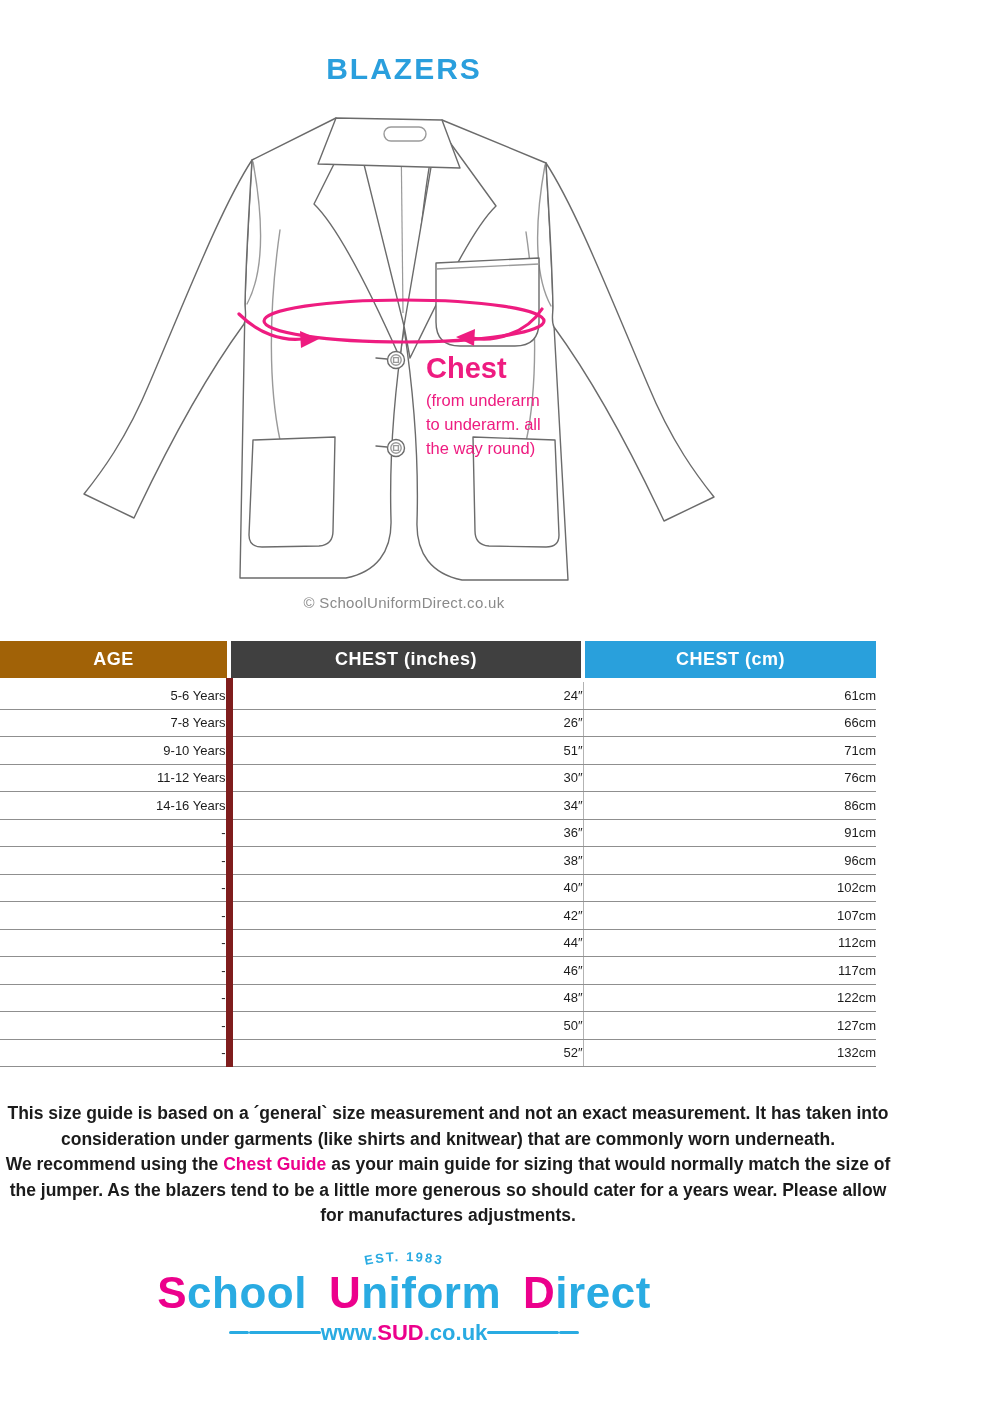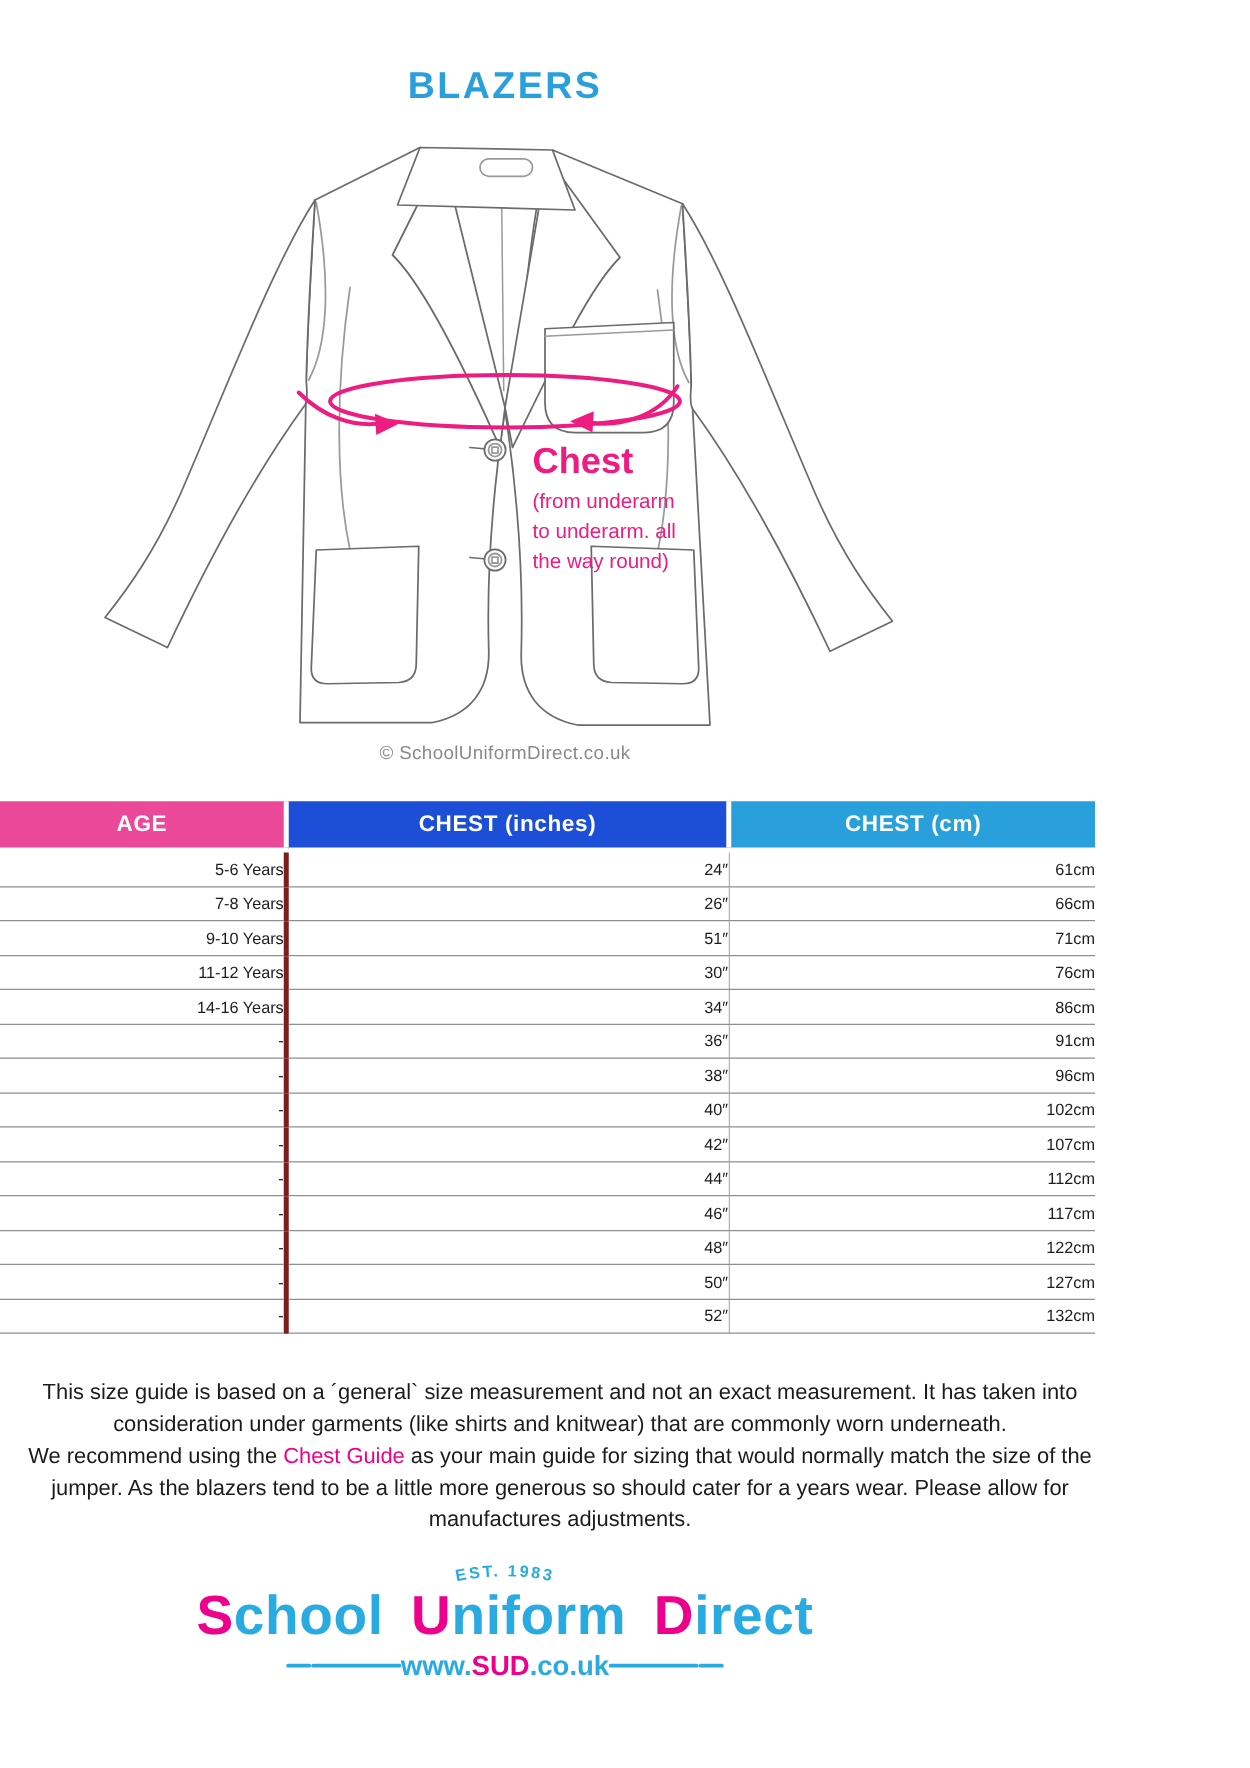--- a/index.html
+++ b/index.html
@@ -30,28 +30,28 @@
   }
   .size-table th{
     height:37px;padding:0;color:#ffffff;font-size:18px;font-weight:bold;
     letter-spacing:.5px;text-align:center;border-bottom:4px solid #ffffff;
   }
   .size-table th + th{border-left:4px solid #ffffff;}
   .size-table td{
     height:26.5px;padding:0;text-align:right;font-size:13px;
     border-bottom:1px solid #8f8f8f;white-space:nowrap;
   }
-  .size-table td:nth-child(2){border-left:4px solid #7f1d1d;border-right:1px solid #b3b3b3;}
+  .size-table td:nth-child(2){border-left:7px solid #7f1d1d;border-right:1px solid #b3b3b3;}
 
   
   .note{
     width:896px;margin:34px auto 0;text-align:center;
     font-size:17.5px;line-height:25.5px;color:#1b1b1b;
   }
-  .note p{margin:0;}
+  .note p{margin:0;font-weight:bold;}
   .pink-text{color:#ec008c;}
 
   
   .logo{margin-top:14px;text-align:center;}
   .logo-est{display:block;margin:0 auto -6px;}
   .logo-est text{fill:#29abe2;font-size:13px;font-weight:bold;letter-spacing:2px;}
   .logo-main{font-size:44px;font-weight:bold;letter-spacing:.5px;line-height:48px;}
   .logo-main .word{margin:0 11px;}
   .logo-blue{color:#29abe2;}
   .logo-pink{color:#ec008c;}
@@ -128,22 +128,22 @@
   </div>
 
   <table class="size-table">
     <colgroup>
         <col style="width:229px">
         <col style="width:354px">
         <col style="width:293px">
       </colgroup>
     <thead>
       <tr>
-        <th style="background: #ec4899;">AGE</th>
-        <th style="background: #1d4ed8;">CHEST (inches)</th>
+        <th style="background: #a16207;">AGE</th>
+        <th style="background: #404040;">CHEST (inches)</th>
         <th style="background: rgb(41, 160, 220);">CHEST (cm)</th>
       </tr>
     </thead>
     <tbody>
         <tr>
           <td>5-6 Years</td>
           <td>24″</td>
           <td>61cm</td>
         </tr>
         <tr>

